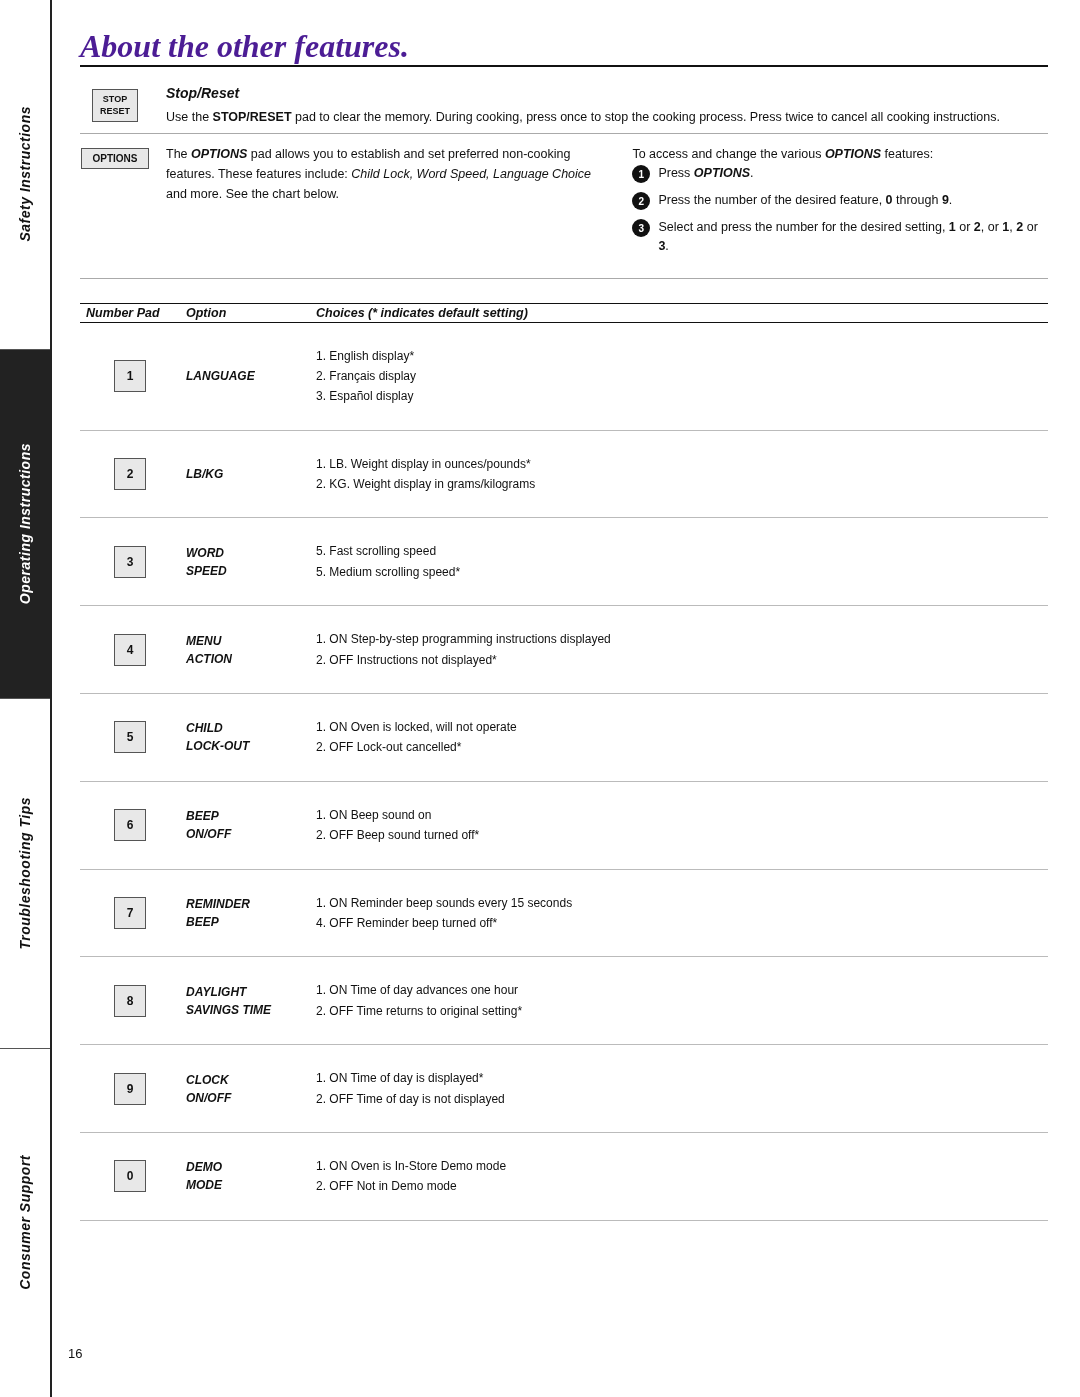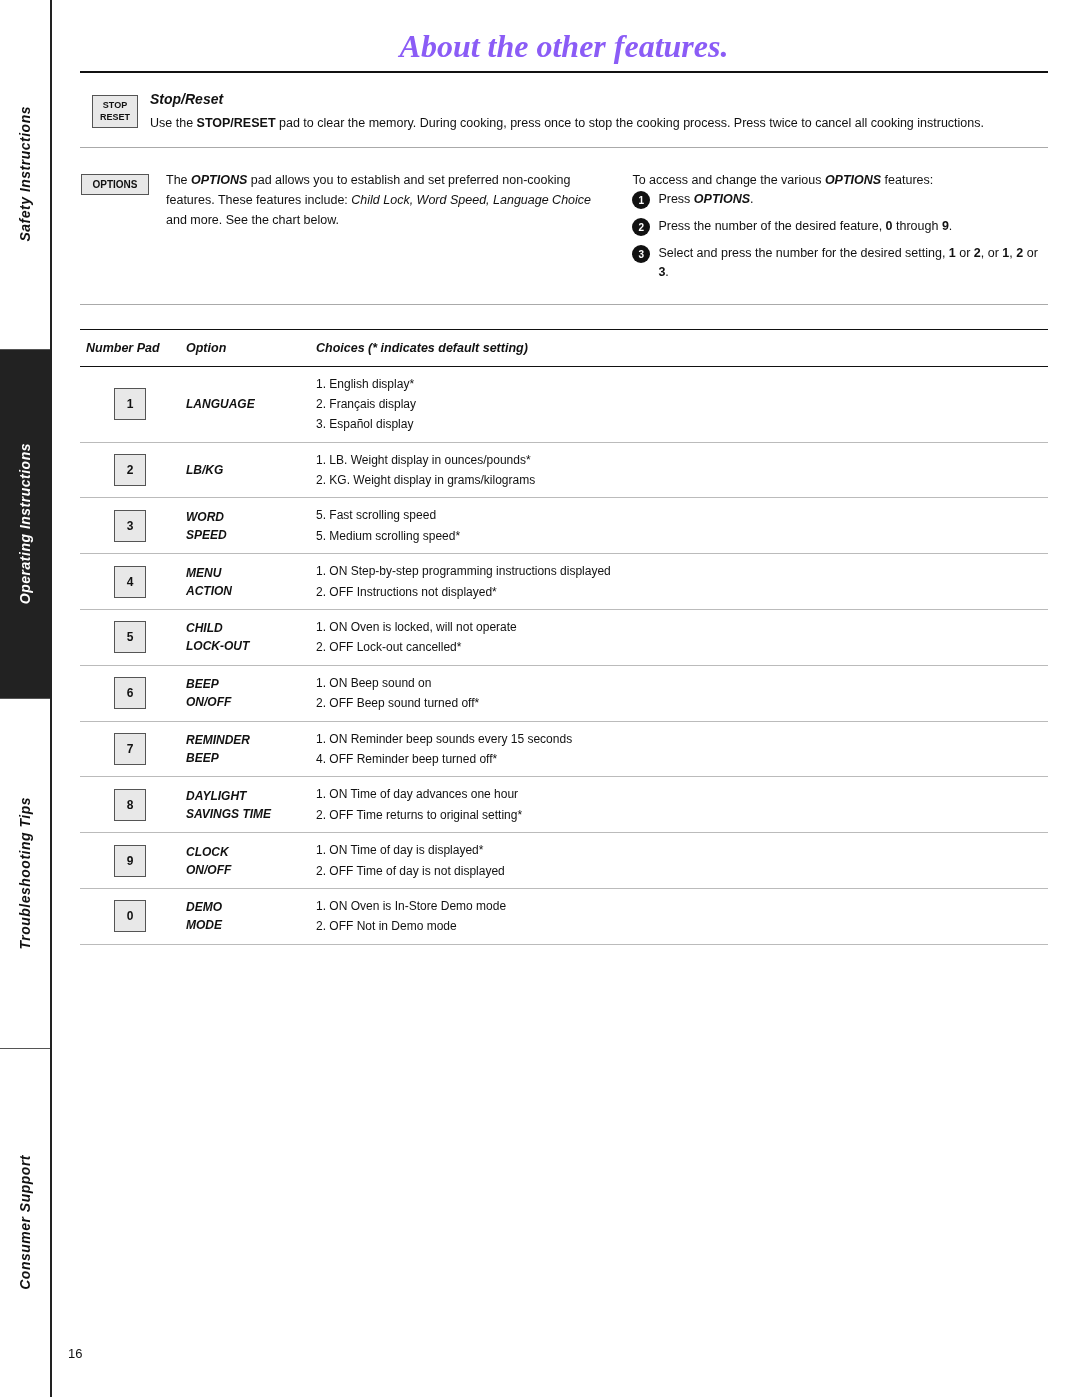--- a/index.html
+++ b/index.html
@@ -65,38 +65,36 @@
       top: 0;
       right: 0;
       padding: 28px 32px 20px 28px;
     }
 
     
     .page-title {
       font-size: 32px;
       font-style: italic;
       font-weight: bold;
-      color: #8b5cf6;
-      margin-bottom: 6px;
+      color: #4c1d95;
       font-family: Georgia, 'Times New Roman', serif;
-      text-align: center;
     }
 
     .title-divider {
       border: none;
       border-top: 2px solid #111;
       margin-bottom: 18px;
     }
 
     
     .section-row {
       display: flex;
-      gap: 0;
-      margin-bottom: 22px;
-      padding-bottom: 14px;
+      gap: 16px;
+      margin-bottom: 10px;
+      padding-bottom: 6px;
       border-bottom: 1px solid #aaa;
     }
 
     .section-button-area {
       width: 70px;
       flex-shrink: 0;
       display: flex;
       align-items: flex-start;
       justify-content: center;
       padding-top: 4px;
@@ -193,21 +191,21 @@
     
     .options-table {
       width: 100%;
       border-collapse: collapse;
       font-size: 12.5px;
     }
 
     .options-table thead tr th {
       border-top: 1.5px solid #111;
       border-bottom: 1.5px solid #111;
-      padding: 11px 6px;
+      padding: 2px 6px;
       text-align: left;
     }
 
     .options-table thead tr th:first-child {
       font-style: italic;
       font-weight: bold;
       width: 100px;
     }
 
     .options-table thead tr th:nth-child(2) {
@@ -219,21 +217,21 @@
     .options-table thead tr th:nth-child(3) {
       font-style: italic;
       font-weight: bold;
     }
 
     .options-table tbody tr {
       border-bottom: 1px solid #bbb;
     }
 
     .options-table tbody tr td {
-      padding: 7px 6px;
+      padding: 23px 6px;
       vertical-align: middle;
     }
 
     .options-table tbody tr td:first-child {
       text-align: center;
     }
 
     .num-btn {
       border: 1.5px solid #555;
       background: #e8e8e8;

